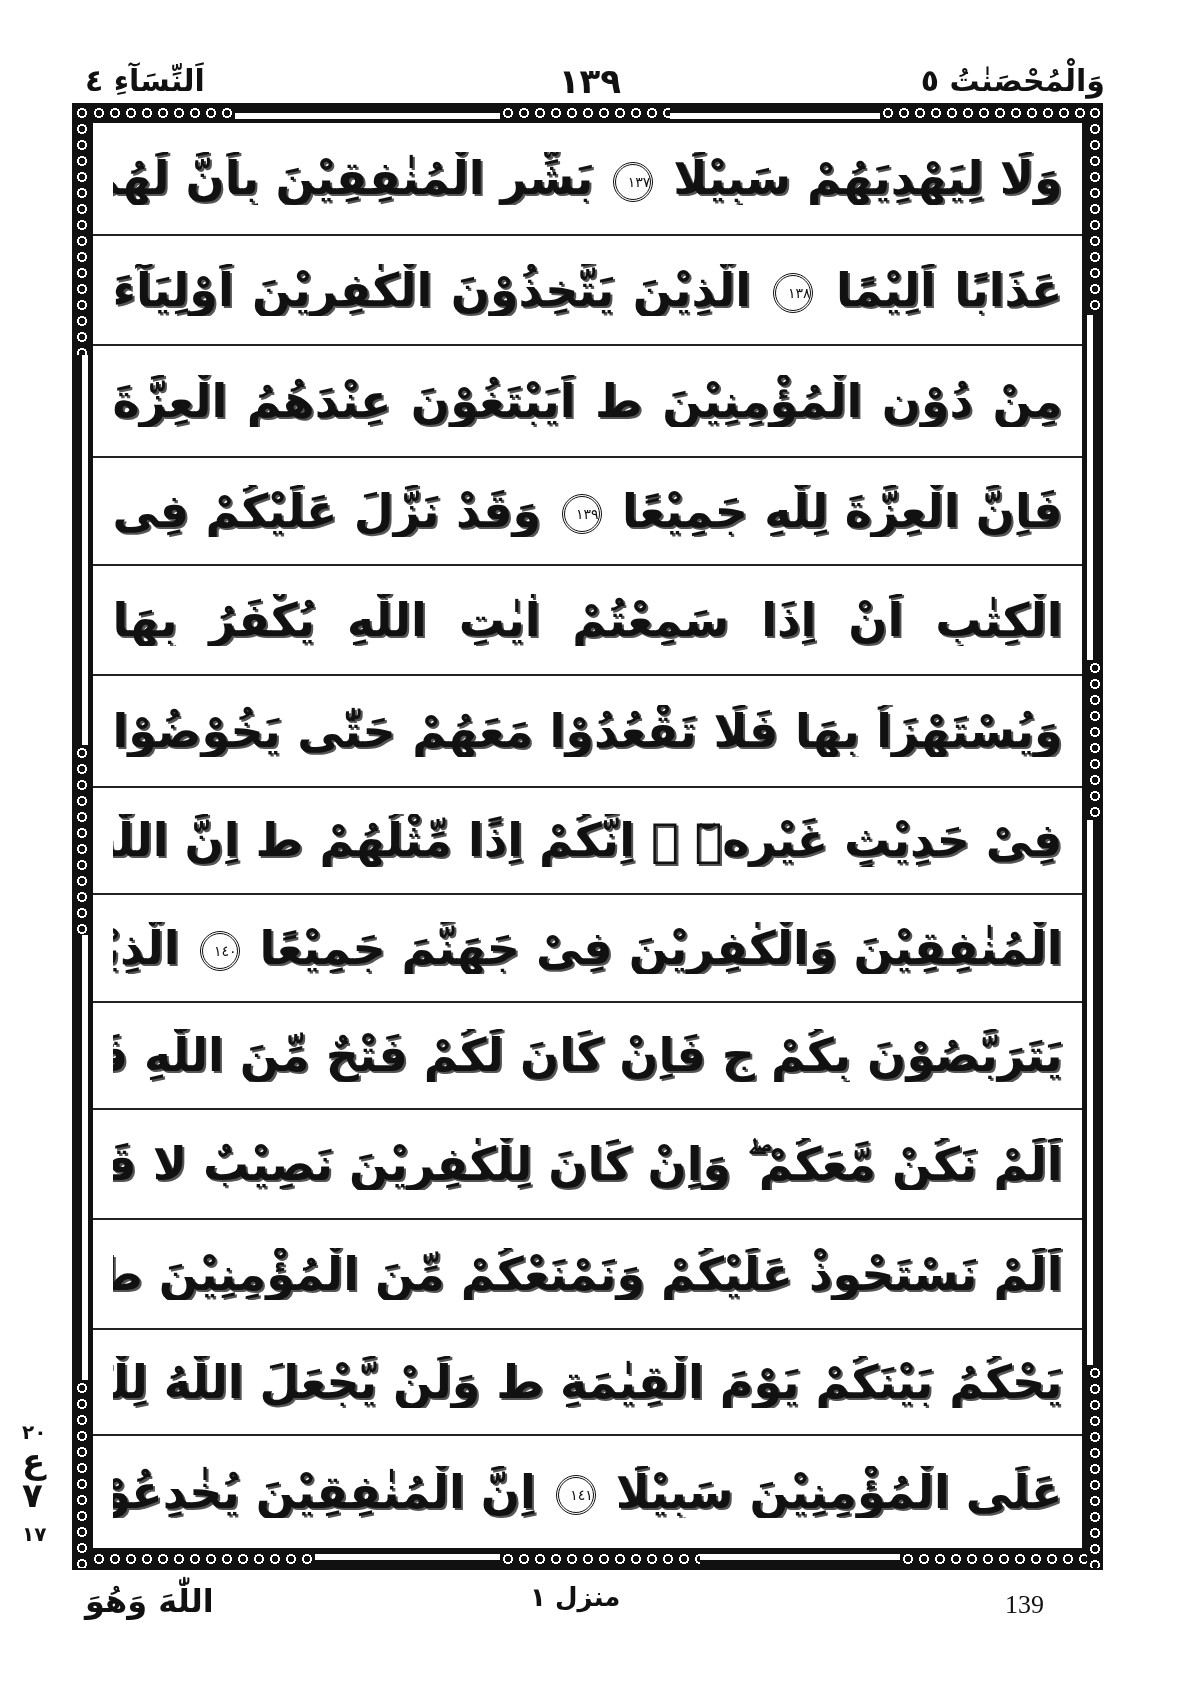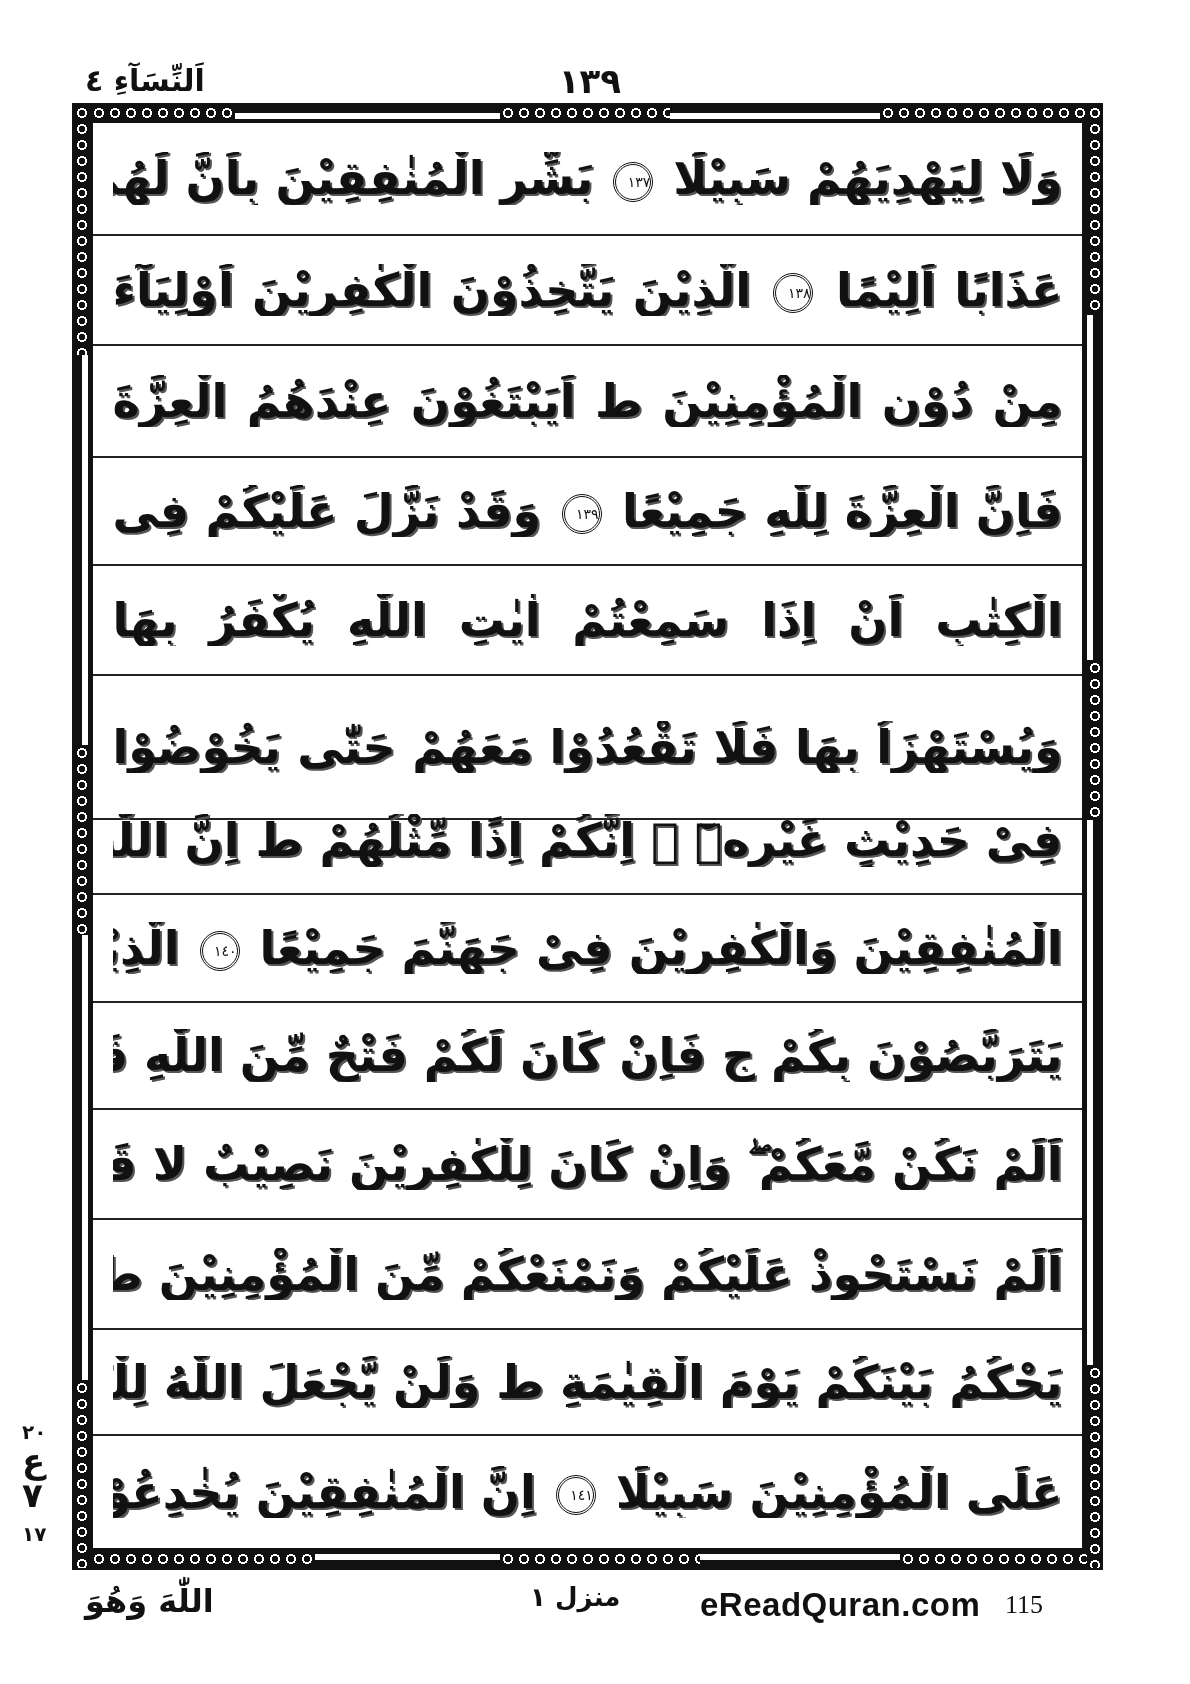--- a/index.html
+++ b/index.html
@@ -70,20 +70,21 @@
   .ft-site { left:625px; top:4px; font-family:"Liberation Sans", sans-serif; font-weight:bold;
              font-size:33px; letter-spacing:0.5px; }
   .ft-page { left:930px; top:8px; font-family:"Liberation Serif", serif; font-size:26px; }
 </style>
 </head>
 <body>
 
 <div class="header">
   <span class="hdr hdr-left">اَلنِّسَآءِ ٤</span>
   <span class="hdr hdr-center">١٣٩</span>
+  <span class="hdr hdr-right">وَالْمُحْصَنٰتُ ٥</span>
 </div>
 
 <div class="frame-outer"></div>
 <div class="frame-gap"></div>
 <div class="frame-inner-line"></div>
 
 <div class="orn orn-tl-h"></div>
 <div class="orn orn-tc-h"></div>
 <div class="orn orn-tr-h"></div>
 <div class="orn orn-bl-h"></div>
@@ -107,21 +108,21 @@
   </div>
   <div class="line" style="top:223px;height:112px">
     <div class="line-text"><span>مِنْ دُوْنِ الْمُؤْمِنِيْنَ ط اَيَبْتَغُوْنَ عِنْدَهُمُ الْعِزَّةَ</span></div>
   </div>
   <div class="line" style="top:335px;height:108px">
     <div class="line-text"><span>فَاِنَّ الْعِزَّةَ لِلّٰهِ جَمِيْعًا</span> <span class="ayah">١٣٩</span> <span>وَقَدْ نَزَّلَ عَلَيْكُمْ فِى</span></div>
   </div>
   <div class="line" style="top:443px;height:110px">
     <div class="line-text"><span>الْكِتٰبِ اَنْ اِذَا سَمِعْتُمْ اٰيٰتِ اللّٰهِ يُكْفَرُ بِهَا</span></div>
   </div>
-  <div class="line" style="top:553px;height:144px">
+  <div class="line" style="top:553px;height:112px">
     <div class="line-text"><span>وَيُسْتَهْزَاُ بِهَا فَلَا تَقْعُدُوْا مَعَهُمْ حَتّٰى يَخُوْضُوْا</span></div>
   </div>
   <div class="line" style="top:665px;height:107px">
     <div class="line-text"><span>فِىْ حَدِيْثٍ غَيْرِهٖٓ ۖ اِنَّكُمْ اِذًا مِّثْلُهُمْ ط اِنَّ اللّٰهَ جَامِعُ</span></div>
   </div>
   <div class="line" style="top:772px;height:108px">
     <div class="line-text"><span>الْمُنٰفِقِيْنَ وَالْكٰفِرِيْنَ فِىْ جَهَنَّمَ جَمِيْعًا</span> <span class="ayah">١٤٠</span> <span>الَّذِيْنَ</span></div>
   </div>
   <div class="line" style="top:880px;height:107px">
     <div class="line-text"><span>يَتَرَبَّصُوْنَ بِكُمْ ج فَاِنْ كَانَ لَكُمْ فَتْحٌ مِّنَ اللّٰهِ قَالُوْٓا</span></div>
@@ -143,15 +144,14 @@
 <div class="ruku">
   <div class="r1">٢٠</div>
   <div class="r2">ع</div>
   <div class="r3">٧</div>
   <div class="r4">١٧</div>
 </div>
 
 <div class="footer">
   <span class="ft ft-catch">اللّٰهَ وَهُوَ</span>
   <span class="ft ft-manzil">منزل ١</span>
-  <span class="ft ft-site">eReadQuran.com</span>
-  <span class="ft ft-page">115</span>
+  <span class="ft ft-page">139</span>
 </div>
 
 </body></html>

